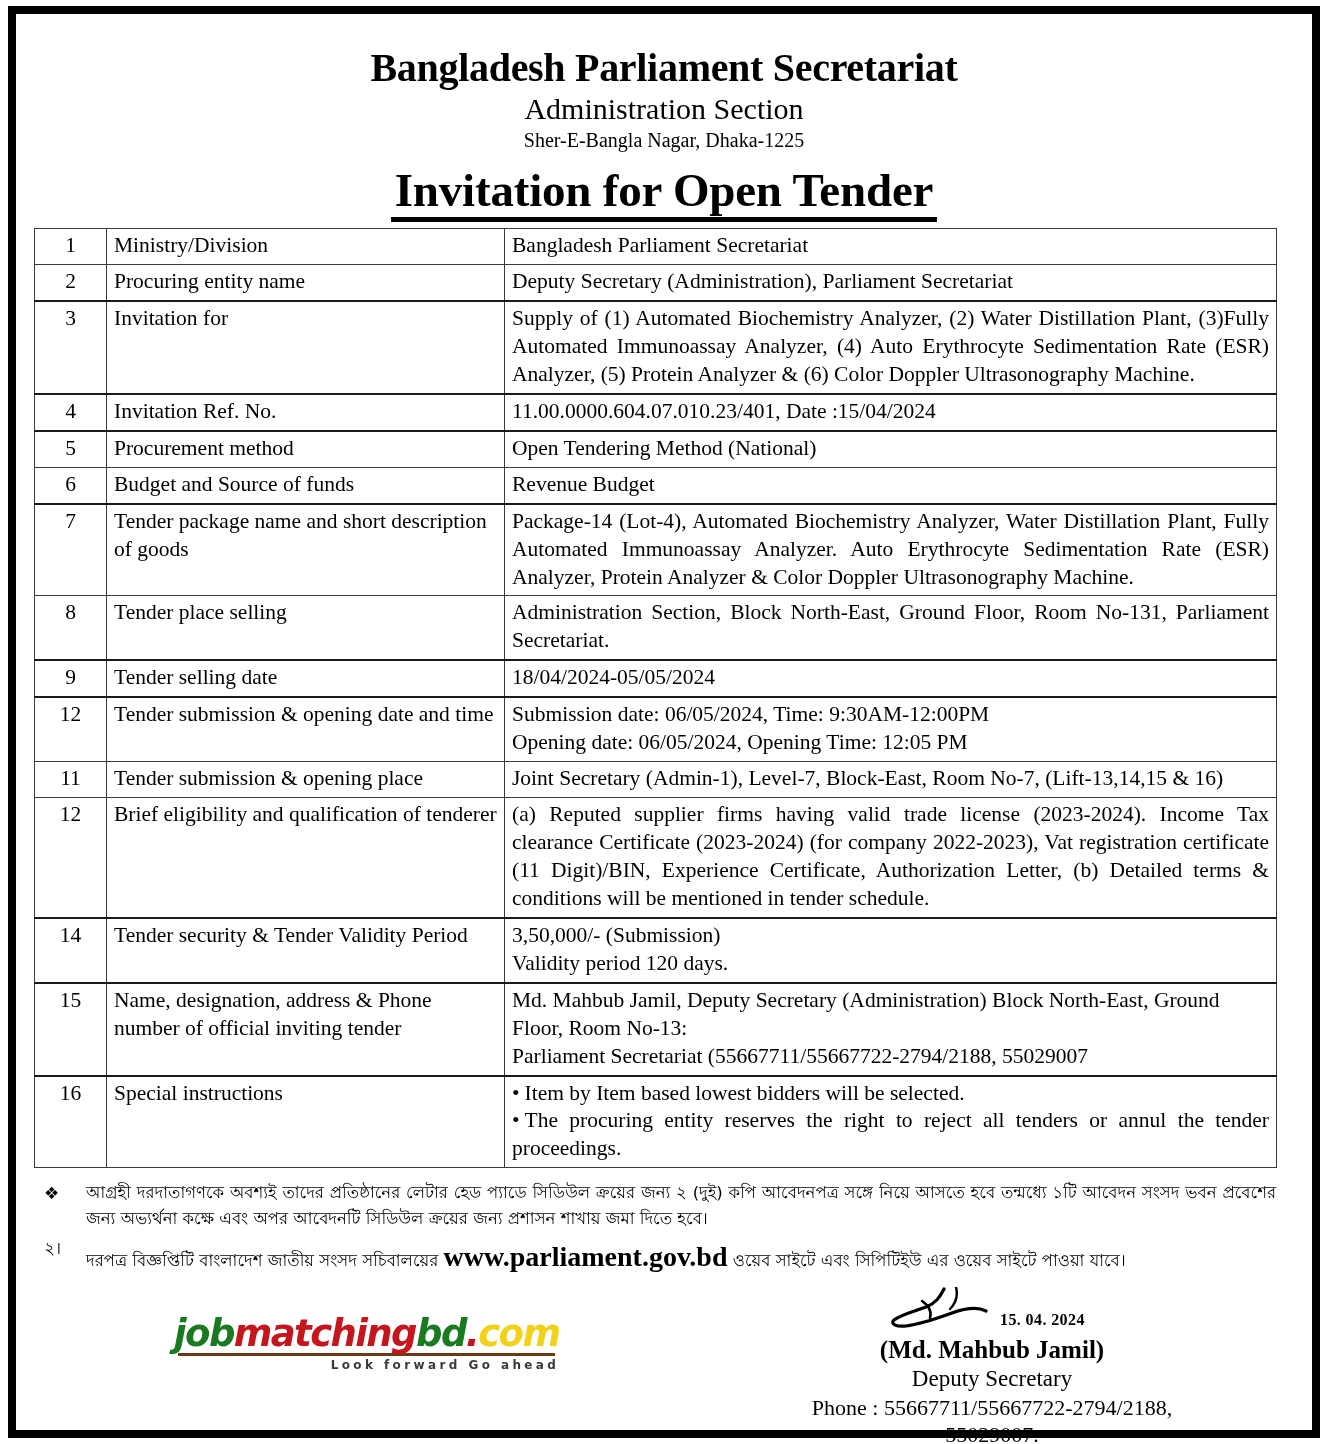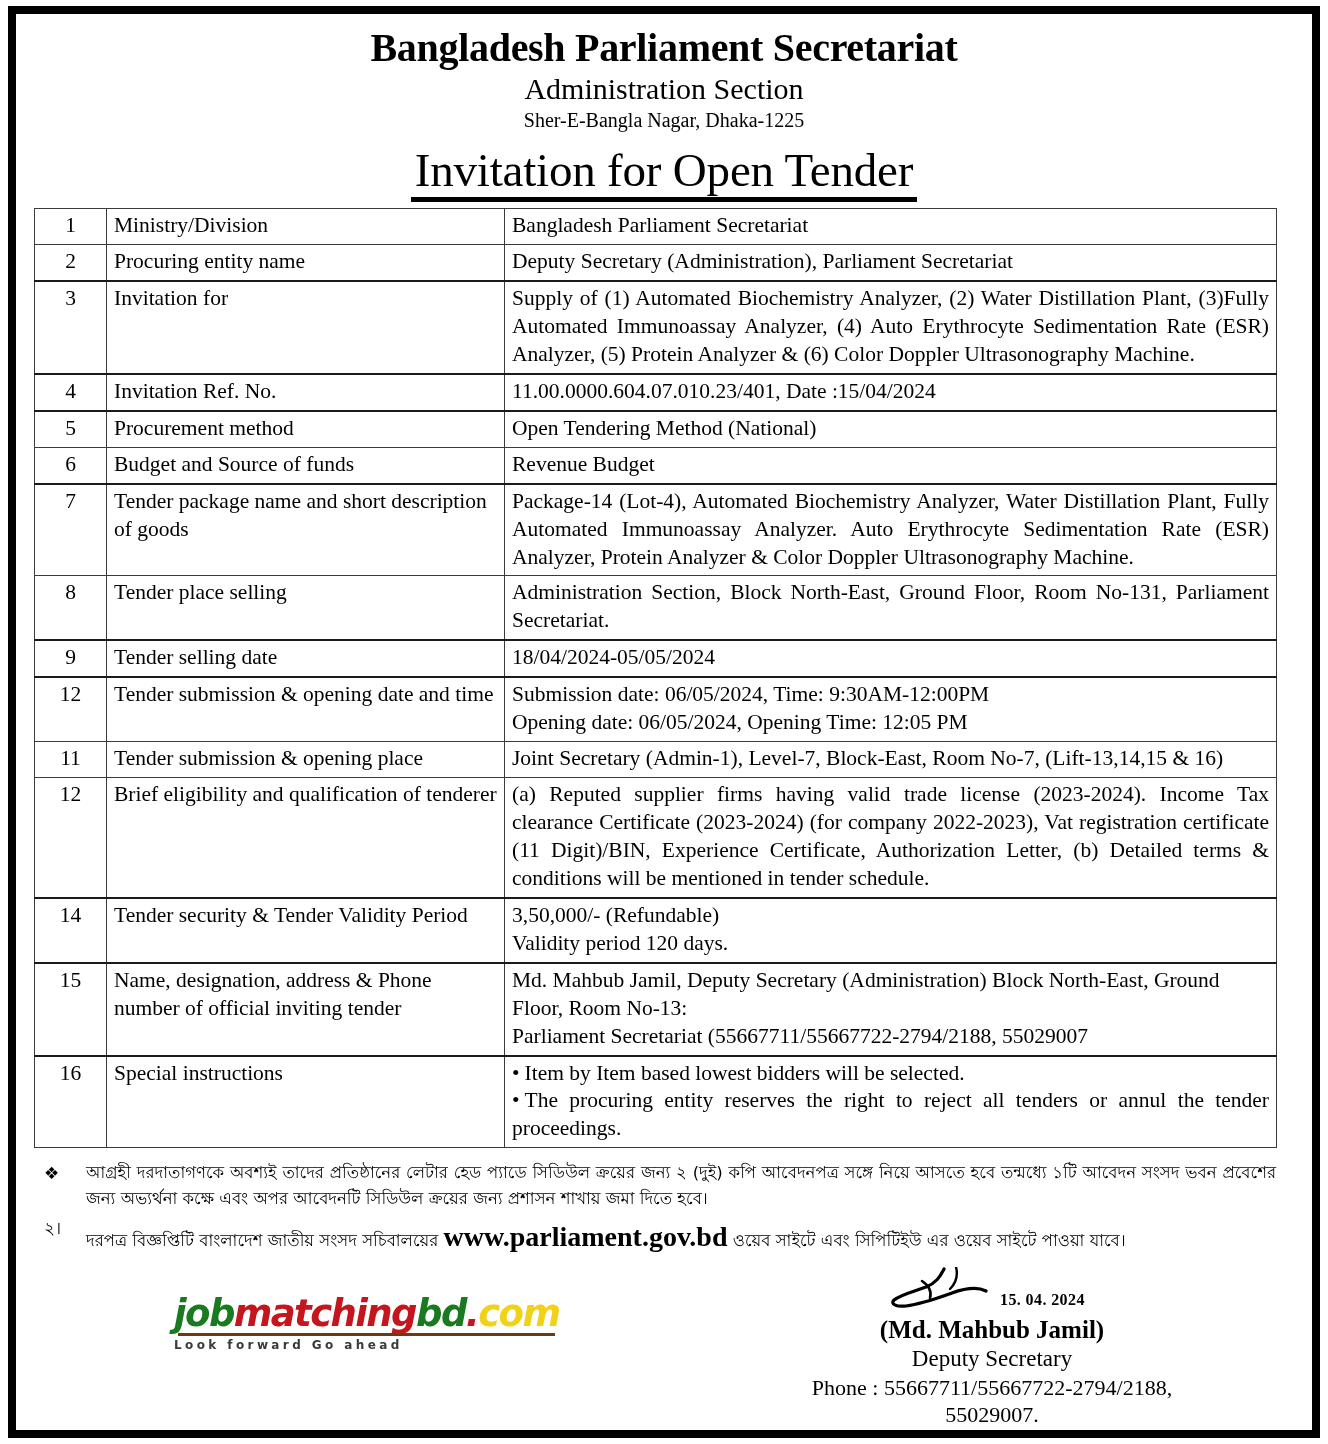--- a/index.html
+++ b/index.html
@@ -23,21 +23,21 @@
     top: 6px;
     width: 1312px;
     height: 1432px;
     border: 8px solid #000000;
     background: #ffffff;
   }
 
   #page-inner {
     position: absolute;
     left: 0; top: 0; right: 0; bottom: 0;
-    padding: 3px 18px 0 18px;
+    padding: 23px 18px 0 18px;
   }
 
   
   .hdr { text-align: center; }
   .org-title {
     font-size: 40px;
     font-weight: bold;
     letter-spacing: -0.3px;
     line-height: 1.06;
     margin: 10px 0 2px 0;
@@ -53,21 +53,21 @@
     line-height: 1.15;
     margin: 3px 0 0 0;
   }
   .doc-title-wrap {
     margin: 14px 0 6px 0;
     text-align: center;
   }
   .doc-title {
     display: inline-block;
     font-size: 47px;
-    font-weight: normal;
+    font-weight: bold;
     letter-spacing: -0.2px;
     border-bottom: 5px solid #000;
     padding: 0 4px 2px 4px;
     line-height: 1.05;
   }
 
   
   table.tender {
     width: 1242px;
     margin: 6px 0 0 0;
@@ -130,21 +130,21 @@
     width: 1242px;
     height: 196px;
     margin-top: 14px;
   }
 
   
   .logo-block {
     position: absolute;
     left: 140px;
     top: 22px;
-    text-align: left;
+    text-align: right;
   }
   .logo-text {
     font-family: "DejaVu Sans", "Liberation Sans", sans-serif;
     font-size: 37px;
     font-weight: bold;
     font-style: italic;
     letter-spacing: -1.6px;
     line-height: 1;
     white-space: nowrap;
   }
@@ -297,21 +297,21 @@
           <td class="num">12</td>
           <td class="lbl">Brief eligibility and qualification of tenderer</td>
           <td class="val justify">(a) Reputed supplier firms having valid trade license (2023-2024). Income Tax clearance Certificate (2023-2024) (for company 2022-2023), Vat registration certificate (11 Digit)/BIN, Experience Certificate, Authorization Letter, (b) Detailed terms &amp; conditions will be mentioned in tender schedule.</td>
         </tr>
 
 
         <tr class="thick-bot">
           <td class="num">14</td>
           <td class="lbl">Tender security &amp; Tender Validity Period</td>
           <td class="val">
-            <span class="vline">3,50,000/- (Refundable)</span>
+            <span class="vline">3,50,000/- (Submission)</span>
             <span class="vline">Validity period 120 days.</span>
           </td>
         </tr>
 
         <tr class="thick-bot">
           <td class="num">15</td>
           <td class="lbl">Name, designation, address &amp; Phone number of official inviting tender</td>
           <td class="val">
             <span class="vline">Md. Mahbub Jamil, Deputy Secretary (Administration) Block North-East, Ground Floor, Room No-13:</span>
             <span class="vline"> Parliament Secretariat (55667711/55667722-2794/2188, 55029007</span>

